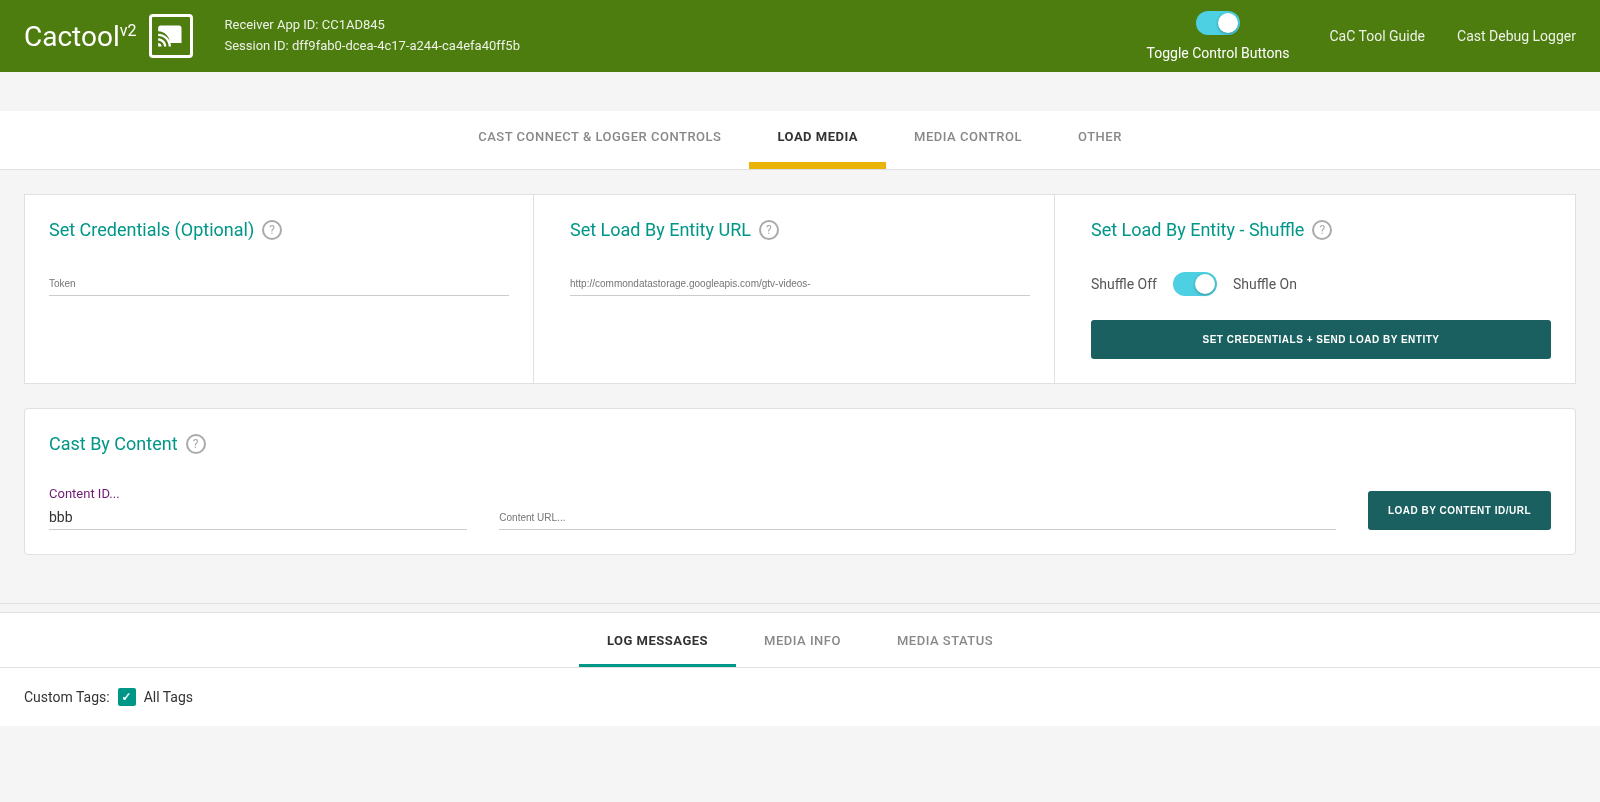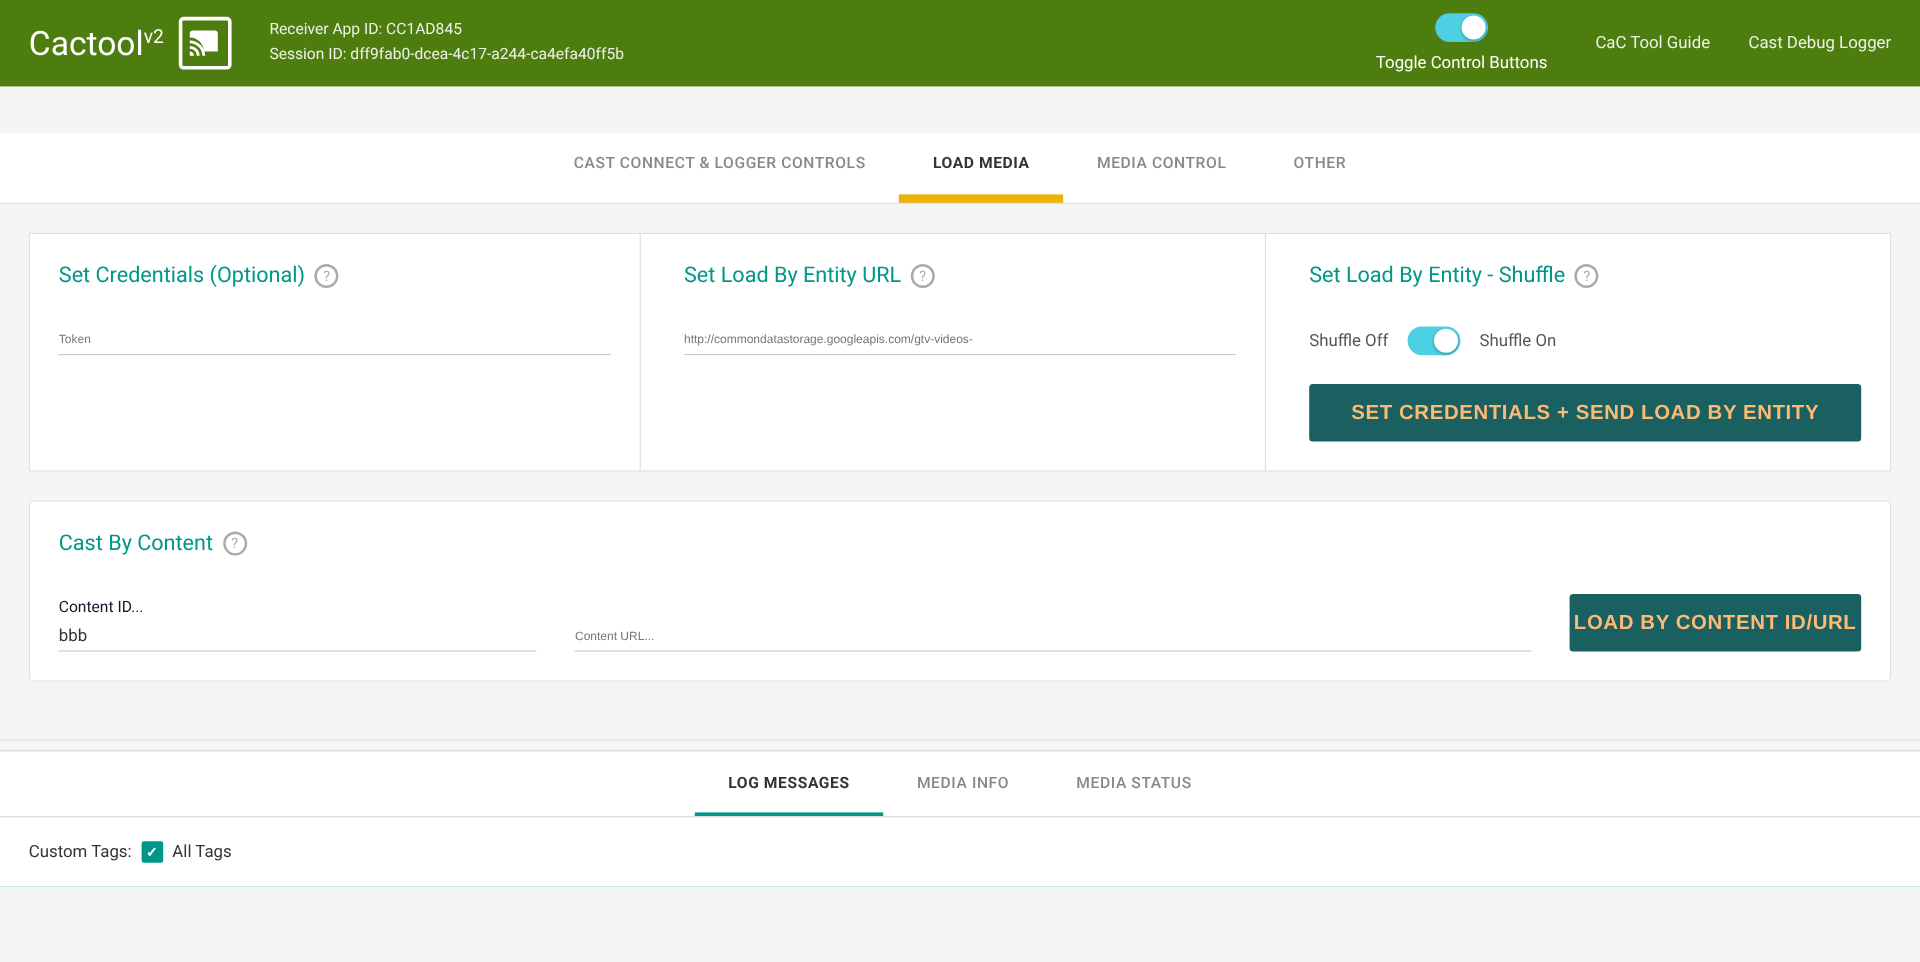--- a/index.html
+++ b/index.html
@@ -201,24 +201,24 @@
       height: 20px;
       background: white;
       border-radius: 50%;
       top: 2px;
       right: 2px;
       box-shadow: 0 1px 3px rgba(0,0,0,0.3);
     }
 
     .btn-primary {
       background: #1a6060;
-      color: #fdba74;
+      color: #ffffff;
       border: none;
-      padding: 14px 4px;
-      font-size: 17px;
+      padding: 14px 20px;
+      font-size: 10px;
       font-weight: 700;
       letter-spacing: 0.5px;
       border-radius: 3px;
       cursor: pointer;
       text-transform: uppercase;
       width: 100%;
     }
 
     
     .load-by-content-panel {
@@ -230,38 +230,38 @@
     }
     .load-content-inputs {
       display: flex;
       align-items: flex-end;
       gap: 32px;
     }
     .content-id-group {
       flex: 1;
     }
     .content-id-label {
-      color: #0f172a;
+      color: #701a75;
       font-size: 13px;
       margin-bottom: 4px;
     }
     .content-id-value {
       font-size: 14px;
       color: #333;
       border-bottom: 1px solid #ccc;
       padding: 4px 0;
       width: 100%;
     }
     .content-url-group {
       flex: 2;
     }
 
     
     .bottom-section {
-      background: #14b8a6;
+      background: #6d28d9;
       border-top: 1px solid #e0e0e0;
       margin-top: 8px;
     }
     .bottom-tabs-bar {
       display: flex;
       justify-content: center;
       border-bottom: 1px solid #e0e0e0;
       background: white;
       padding-top: 4px;
     }

